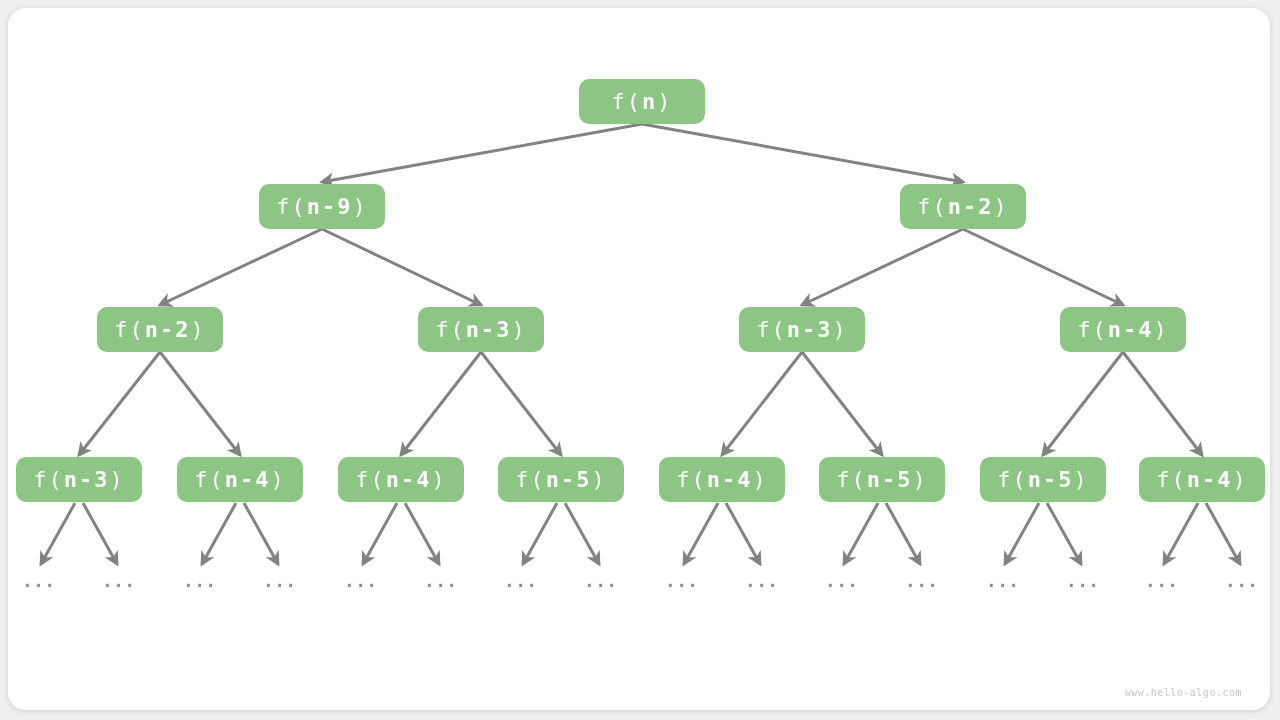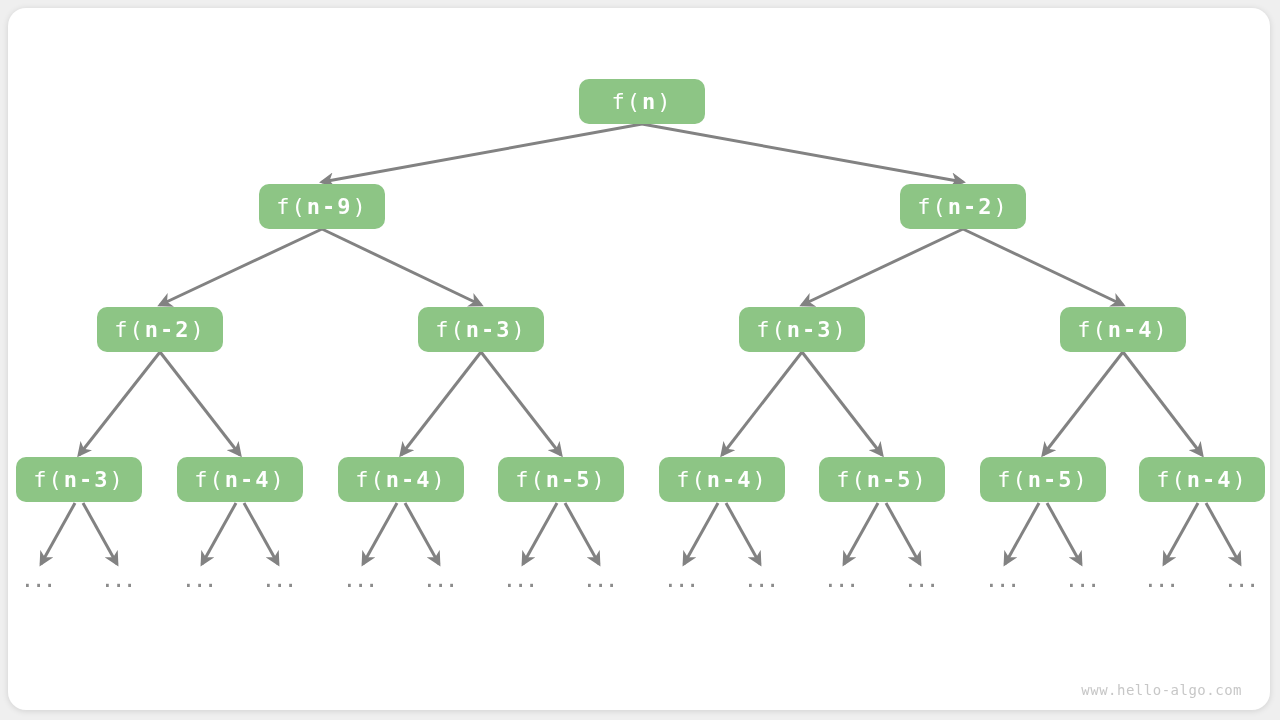--- a/index.html
+++ b/index.html
@@ -29,21 +29,21 @@
   .tree-node .seg.bold{font-weight:bold;}
   .dots{
     position:absolute;width:40px;height:22px;line-height:20px;
     text-align:center;
     color:var(--ellipsis-text,#8C8C8C);
     font-size:17px;font-weight:bold;letter-spacing:1px;
   }
   .watermark{
     position:absolute;right:38px;bottom:22px;
     color:var(--watermark-text,#C7C7C7);
-    font-size:14px;letter-spacing:0.5px;
+    font-size:10px;letter-spacing:0.5px;
   }
 </style>
 </head>
 <body>
 
 <div class="card"></div>
 
 <svg id="edges-layer" width="1280" height="720">
   <defs>
     <marker id="arrowhead" viewBox="0 0 10 10" refX="8" refY="5" markerWidth="5" markerHeight="5" orient="auto">

